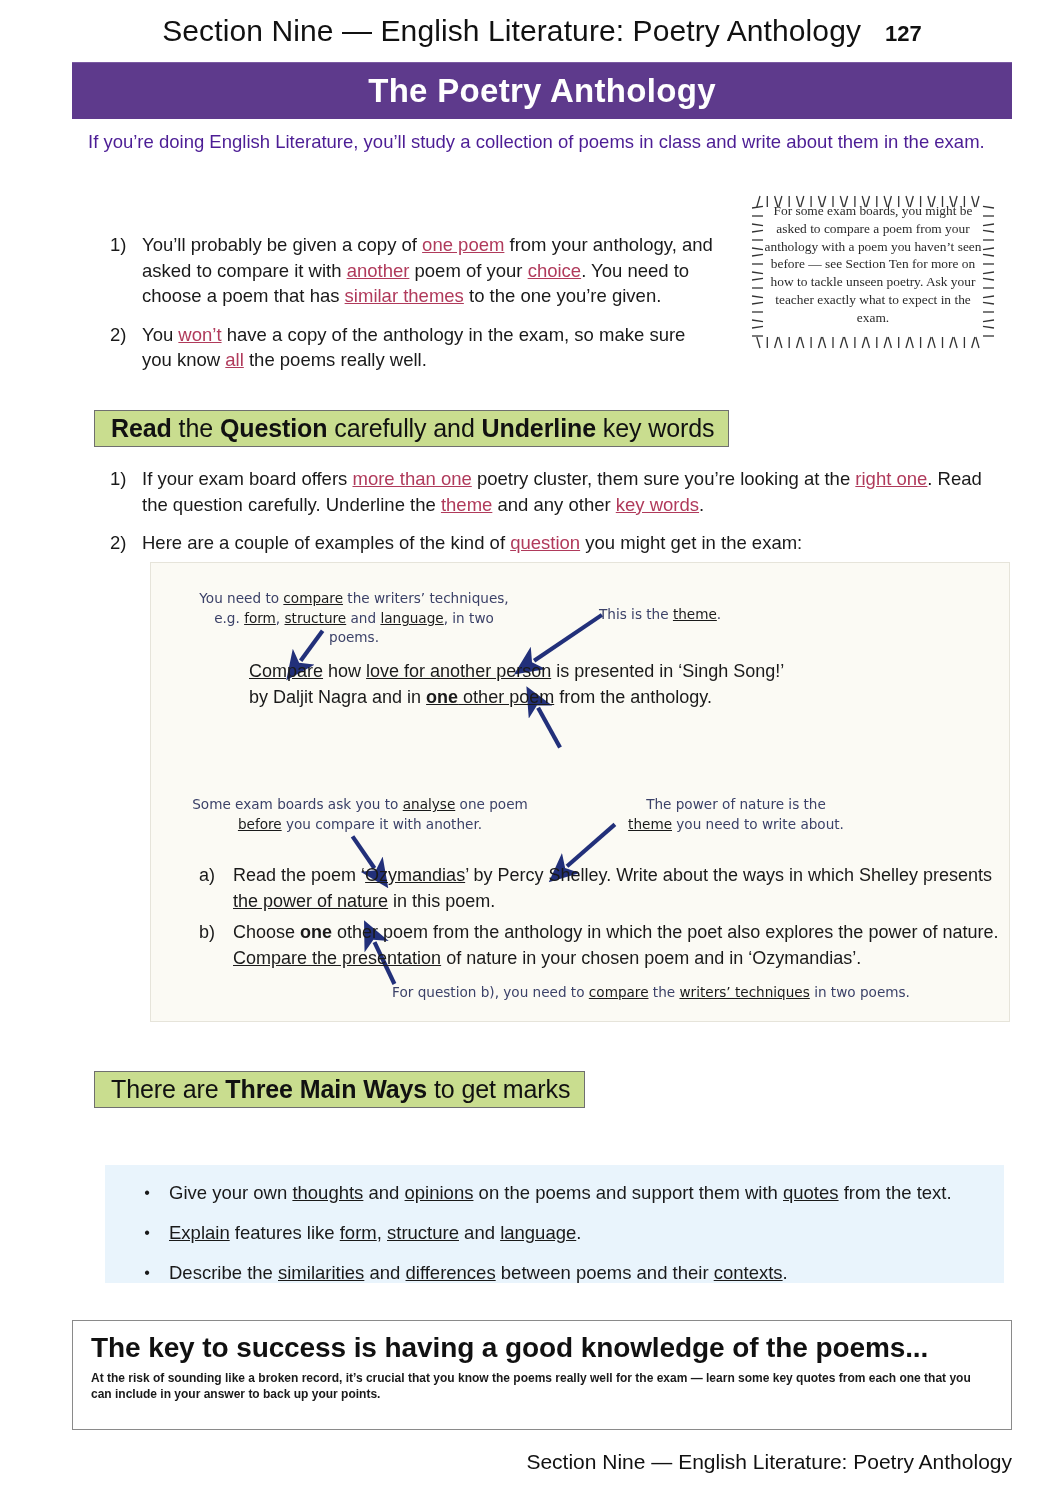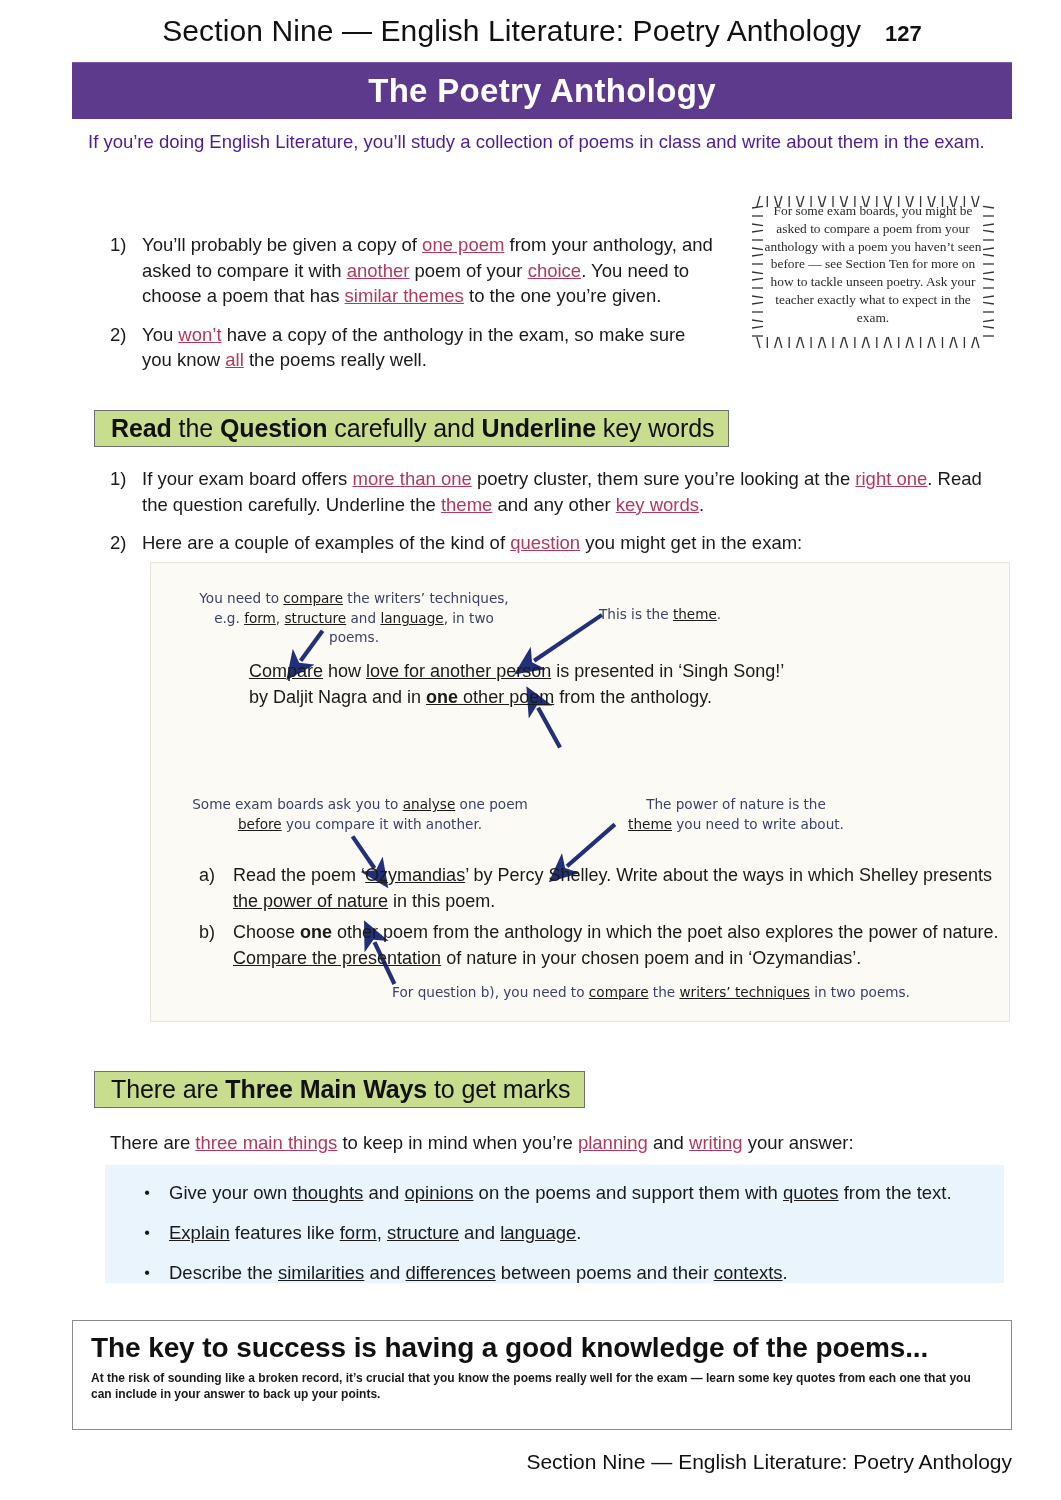--- a/index.html
+++ b/index.html
@@ -447,21 +447,20 @@
           <div class="num">b)</div>
           <div class="body"><span>Choose </span><b>one</b><span> other poem from the anthology in which the poet also explores the power of nature.  </span><u class="kk">Compare the presentation</u><span> of nature in your chosen poem and in ‘Ozymandias’.</span></div>
         </div>
       </div>
   </div>
 
   <div class="greenbar" id="greenbar-3">
     <span><span>There are </span><b>Three Main Ways</b><span> to get marks</span></span>
   </div>
 
-  <div class="para-3ways"><span>There are </span><u class="k">three main things</u><span> to keep in mind when you’re </span><u class="k">planning</u><span> and </span><u class="k">writing</u><span> your answer:</span></div>
 
   <div class="bluebox" id="bluebox">
       <div class="bl">
         <div class="dot">•</div>
         <div class="bbody"><span>Give your own </span><u class="kk">thoughts</u><span> and </span><u class="kk">opinions</u><span> on the poems and support them with </span><u class="kk">quotes</u><span> from the text.</span></div>
       </div>
       <div class="bl">
         <div class="dot">•</div>
         <div class="bbody"><u class="kk">Explain</u><span> features like </span><u class="kk">form</u><span>, </span><u class="kk">structure</u><span> and </span><u class="kk">language</u><span>.</span></div>
       </div>

